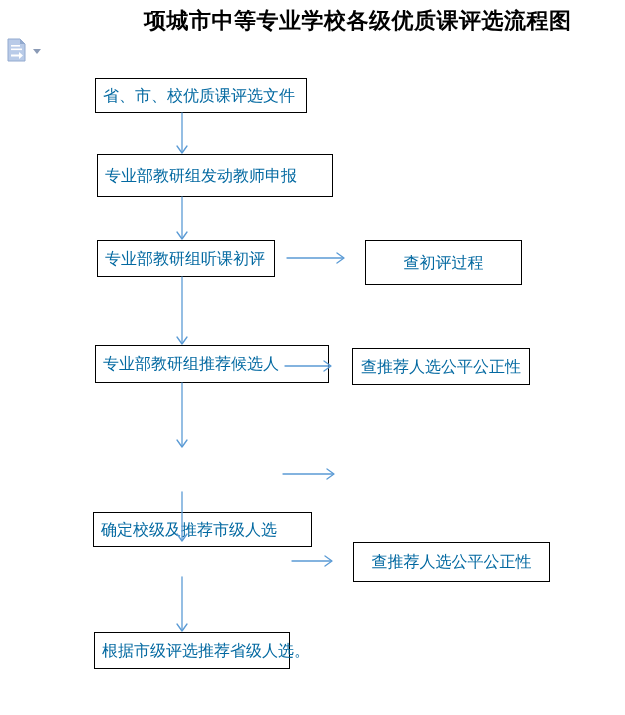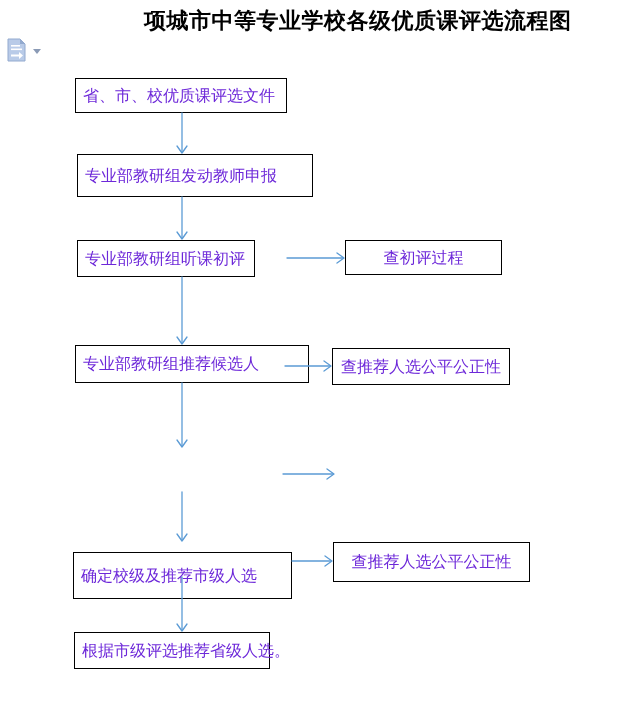--- a/index.html
+++ b/index.html
@@ -9,23 +9,24 @@
   }
   .page{position:absolute;left:0;top:0;width:625px;height:715px;background:#fff;}
   .title{
     position:absolute;left:144px;top:6px;margin:0;
     font-size:22px;font-weight:bold;color:#000;white-space:nowrap;
     font-family:Liberation Mono, monospace;
     letter-spacing:0.5px;
   }
   .box{
     position:absolute;box-sizing:border-box;
-    border:1px solid #000;background:#fff;color:#6d28d9;
+    border:1px solid #000;background:#fff;color:#0369a1;
     display:flex;align-items:center;font-size:16px;line-height:1.2;
     white-space:nowrap;
+    margin-left:20px;
   }
   .box.main{padding-left:7px;justify-content:flex-start;}
   .box.side{justify-content:center;text-align:center;}
   .arrow{position:absolute;overflow:visible;}
   .arrow line,.arrow polyline{
     stroke:var(--connector,#5B9BD5);stroke-width:1.3;fill:none;
     stroke-linecap:round;stroke-linejoin:round;
   }
   .paste-btn{
     position:absolute;left:6px;top:37px;width:44px;height:26px;
@@ -52,24 +53,24 @@
       <rect x="5" y="10.5" width="11" height="1.6" fill="#ffffff"></rect>
       <path d="M5 16.5 h8 v-2.5 l4 3.5 -4 3.5 v-2.5 h-8 z" fill="#ffffff"></path>
     </svg>
     <span class="caret"></span>
   </div>
 
   <div class="box main" style="left:75px;top:78px;width:212px;height:35px">省、市、校优质课评选文件</div>
   <div class="box main" style="left:77px;top:154px;width:236px;height:43px">专业部教研组发动教师申报</div>
   <div class="box main" style="left:77px;top:240px;width:178px;height:37px">专业部教研组听课初评</div>
   <div class="box main" style="left:75px;top:345px;width:234px;height:38px">专业部教研组推荐候选人</div>
-  <div class="box main" style="left:73px;top:552px;width:219px;height:47px">确定校级及推荐市级人选</div>
+  <div class="box main" style="left:73px;top:512px;width:219px;height:35px">确定校级及推荐市级人选</div>
   <div class="box main" style="left:74px;top:632px;width:196px;height:37px">根据市级评选推荐省级人选。</div>
 
-  <div class="box side" style="left:345px;top:240px;width:157px;height:35px">查初评过程</div>
+  <div class="box side" style="left:345px;top:240px;width:157px;height:45px">查初评过程</div>
   <div class="box side" style="left:332px;top:348px;width:178px;height:37px">查推荐人选公平公正性</div>
   <div class="box side" style="left:333px;top:542px;width:197px;height:40px">查推荐人选公平公正性</div>
 
   <svg class="arrow" style="left:176px;top:113px" width="12" height="41">
     <line x1="6" y1="0" x2="6" y2="39"></line>
       <polyline points="1,33 6,40 11,33"></polyline>
   </svg>
   <svg class="arrow" style="left:176px;top:197px" width="12" height="43">
     <line x1="6" y1="0" x2="6" y2="41"></line>
       <polyline points="1,35 6,42 11,35"></polyline>

